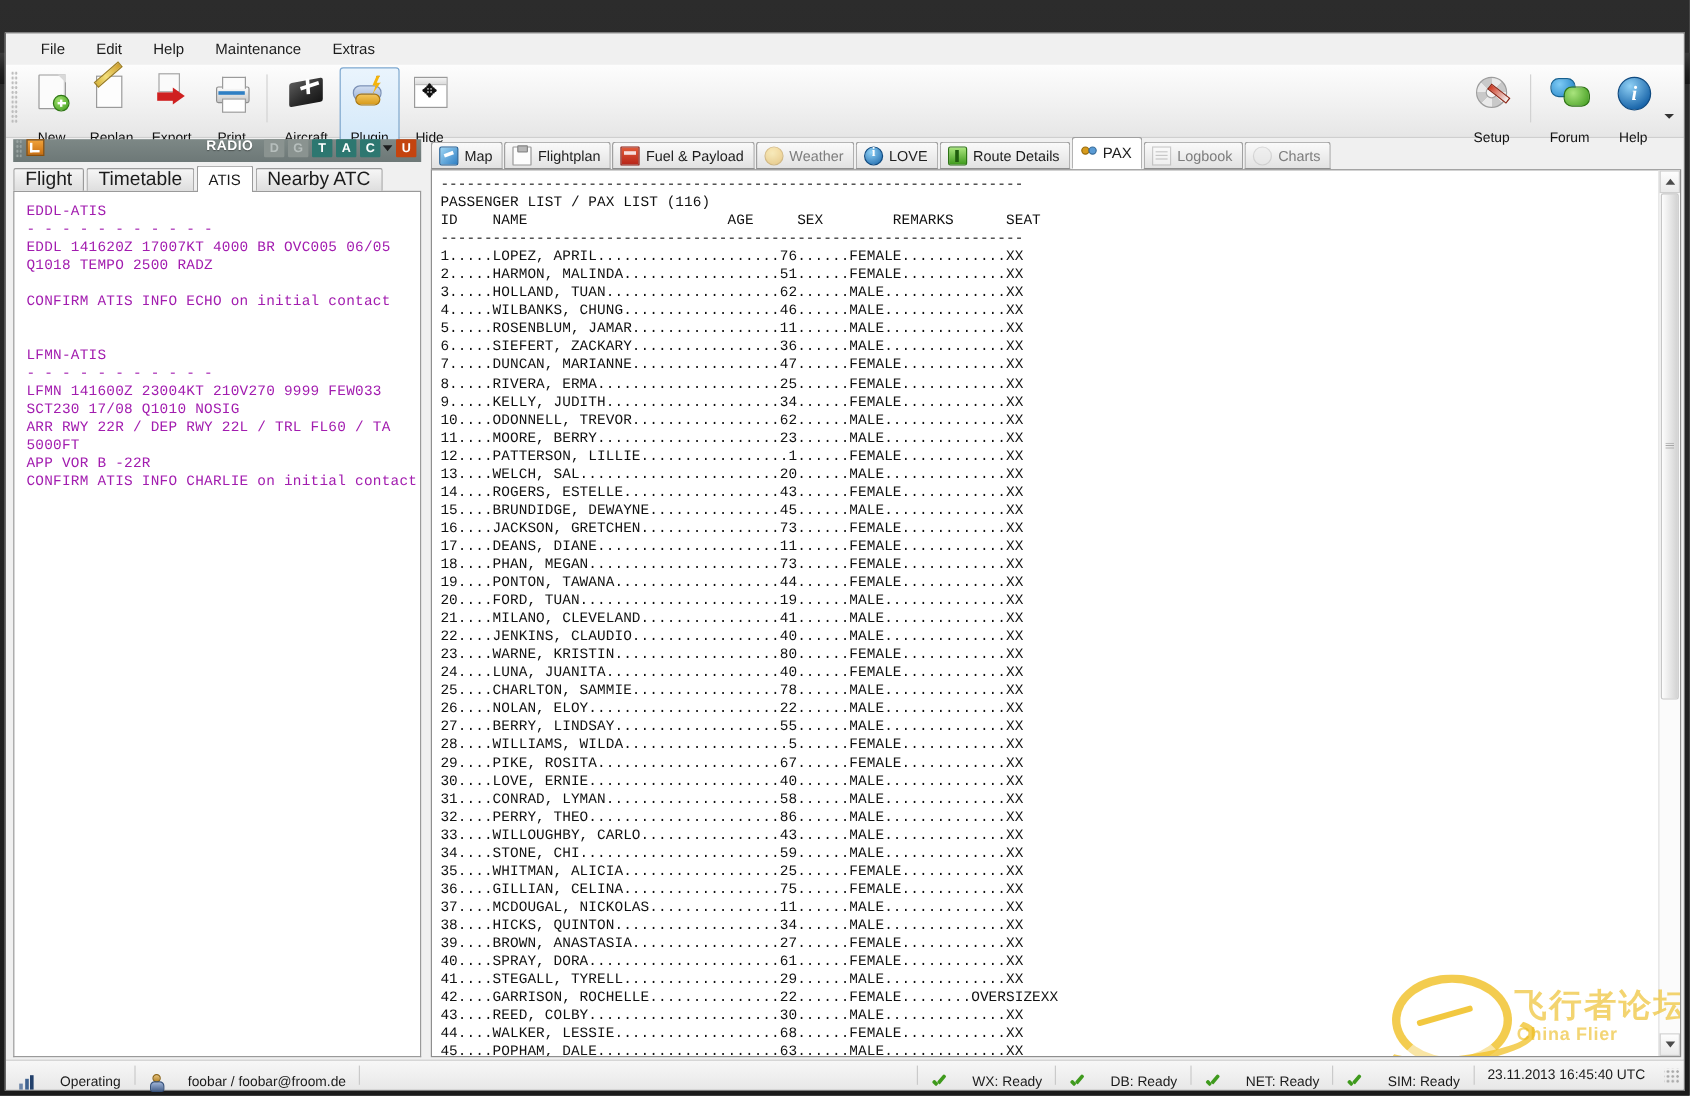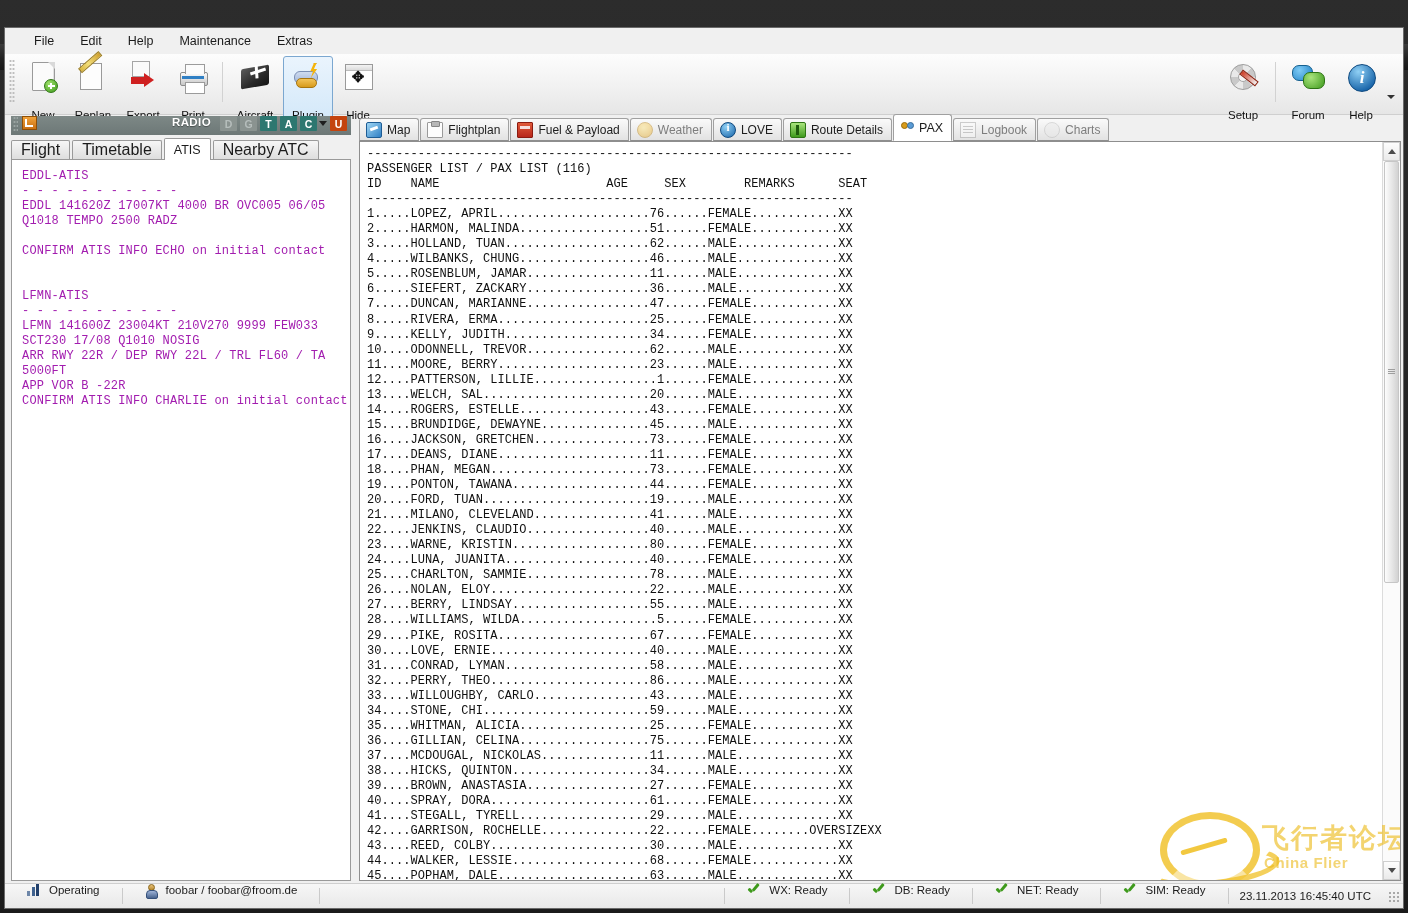--- a/index.html
+++ b/index.html
@@ -357,21 +357,21 @@
     position:absolute;left:120px;top:50px;font-size:15px;font-weight:bold;
     color:rgba(235,185,25,.6);letter-spacing:.6px;white-space:nowrap;
   }
 
   
   .statusbar{
     height:24px;flex:none;display:flex;align-items:center;
     background:linear-gradient(180deg,#f7f7f7,#e8e8e8);
     border-top:1px solid #cfcfcf;font-size:11.5px;color:#1b1b1b;position:relative;z-index:6;
   }
-  .sb-cell{display:flex;align-items:flex-start;gap:9px;padding:0 22px;height:100%;}
+  .sb-cell{display:flex;align-items:flex-end;gap:21px;padding:0 11px;height:100%;}
   .sb-div{width:1px;height:16px;background:#cacaca;}
   .ic-bars{width:13px;height:12px;position:relative;flex:none;}
   .ic-bars i{position:absolute;bottom:0;width:3px;background:#2f4f7a;}
   .ic-bars i:nth-child(1){left:0;height:5px;background:#6d86a8;}
   .ic-bars i:nth-child(2){left:4.5px;height:9px;background:#3f628f;}
   .ic-bars i:nth-child(3){left:9px;height:12px;background:#22406b;}
   .ic-user{
     width:12px;height:13px;position:relative;flex:none;
   }
   .ic-user:before{content:"";position:absolute;left:3.5px;top:0;width:5px;height:5px;border-radius:50%;

